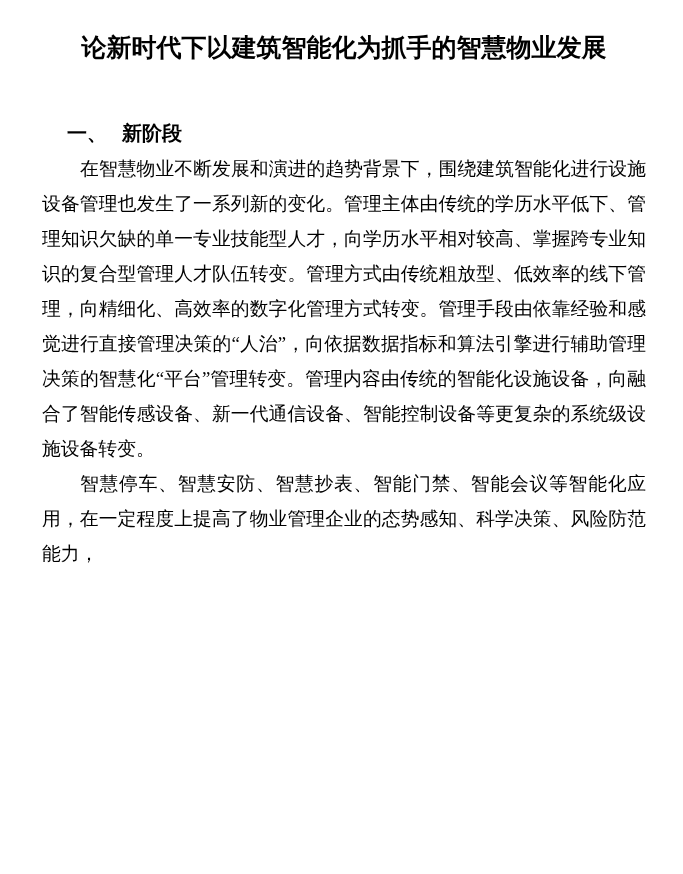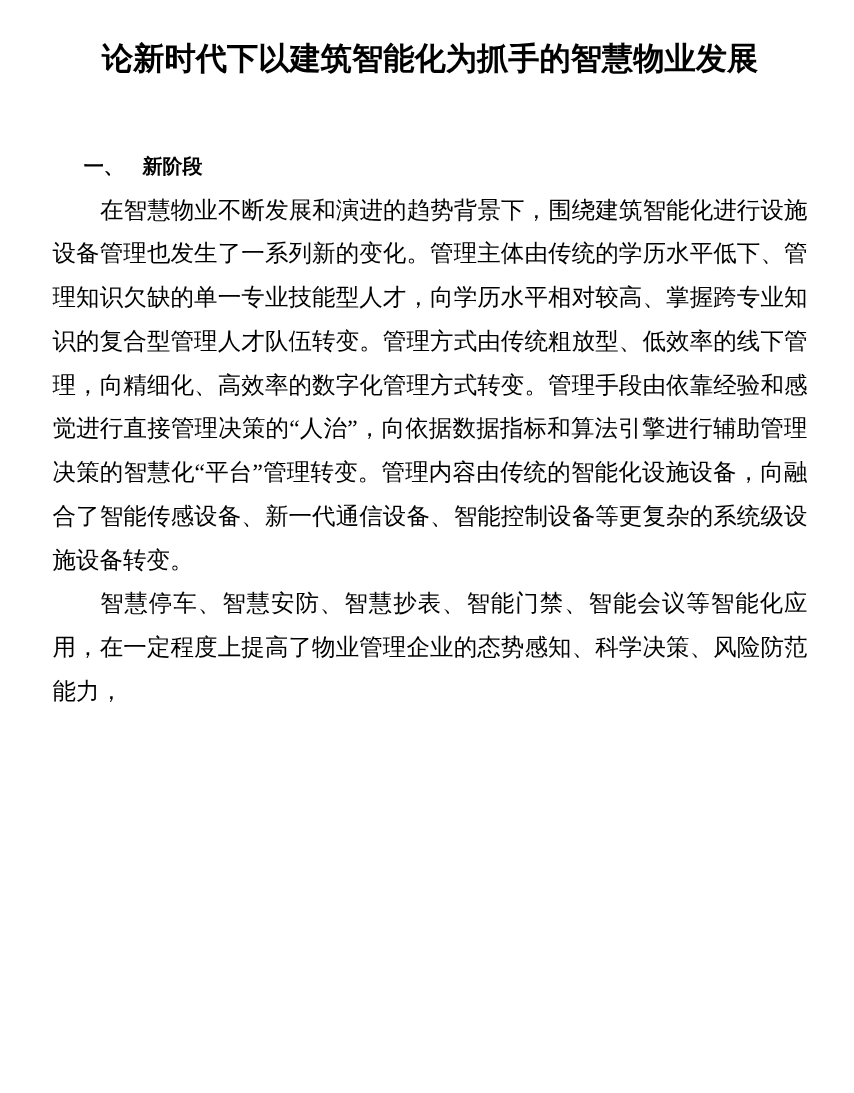--- a/index.html
+++ b/index.html
@@ -21,21 +21,21 @@
   }
   .doc-title {
     font-size: 25px;
     font-weight: bold;
     text-align: center;
     line-height: 40px;
     margin: 0 0 48px 0;
     letter-spacing: 0;
   }
   .section-heading {
-    font-size: 16px;
+    font-size: 20px;
     font-weight: bold;
     line-height: 35px;
     margin: 0 0 0 25px;
   }
   .section-heading .num {
     margin-right: 15px;
   }
   .para {
     font-size: 18.8px;
     line-height: 35px;

